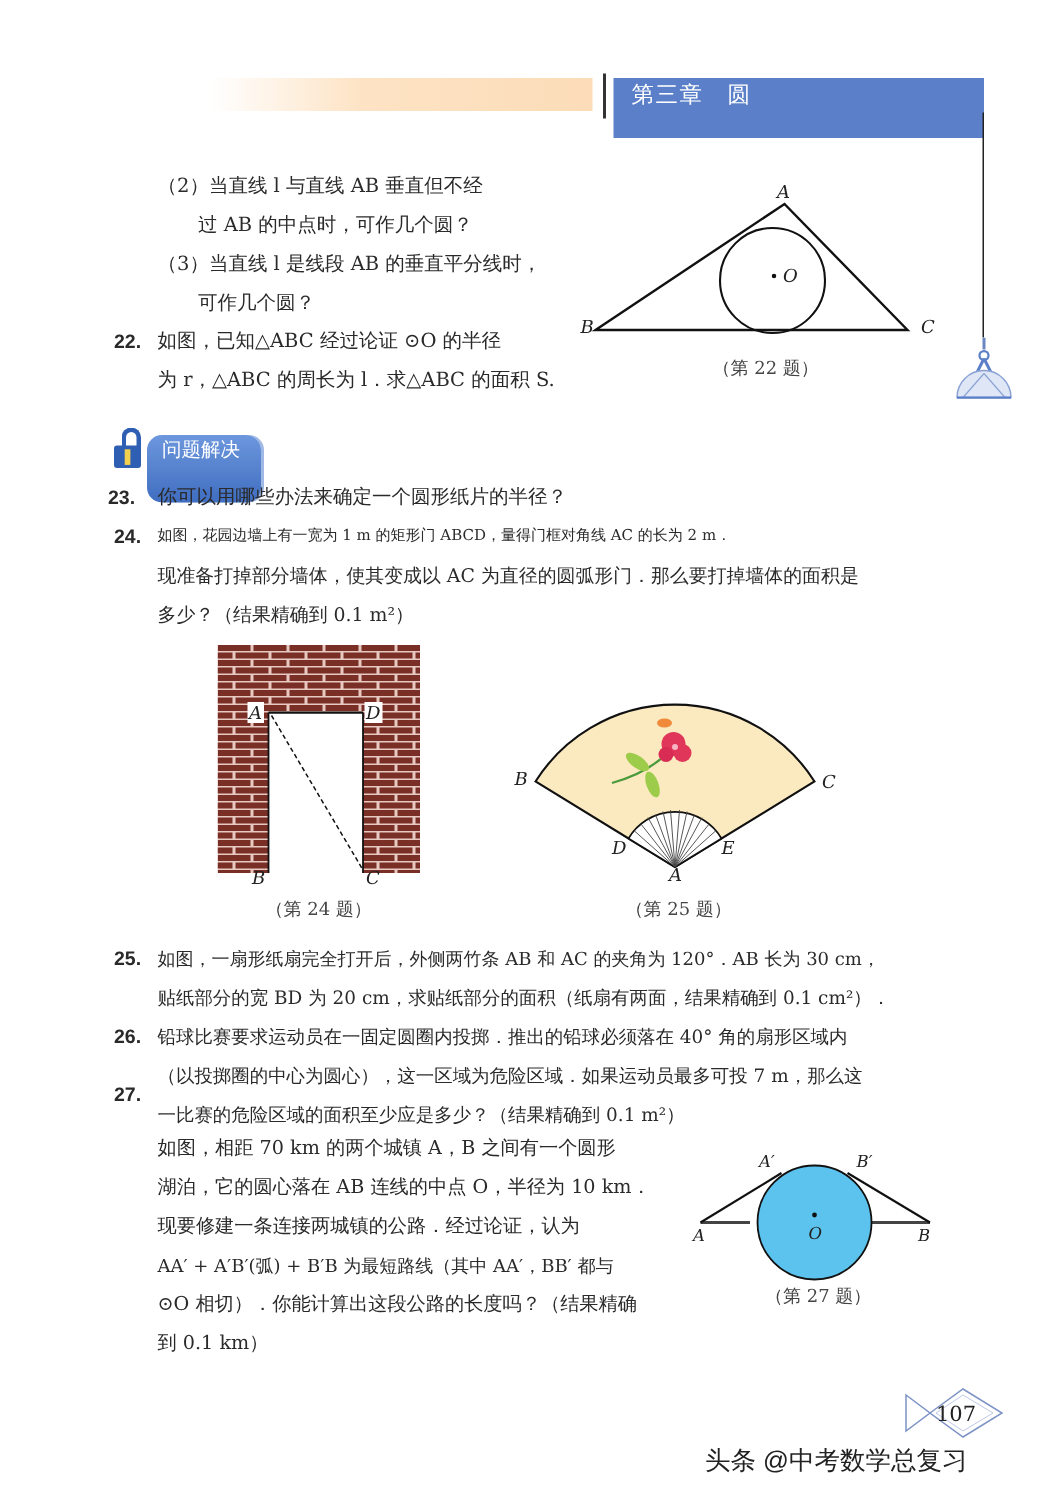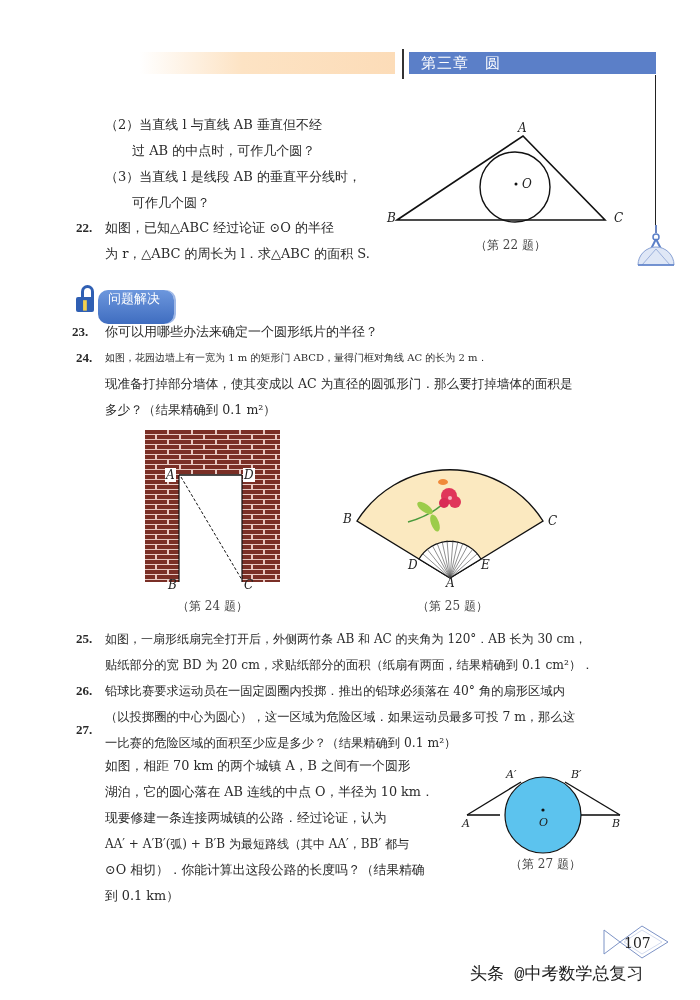--- a/index.html
+++ b/index.html
@@ -7,38 +7,38 @@
     width: 700px; height: 1000px; background: #ffffff; position: relative; overflow: hidden;
     font-family: "DejaVu Serif", serif; color: #222;
   }
   .abs { position: absolute; }
   .header-fade {
     left: 140px; top: 52px; width: 255px; height: 22px;
     background: linear-gradient(to right, rgba(255,255,255,0), #fde3c4 40%, #fcdcb8);
   }
   .header-divider { left: 402px; top: 49px; width: 2px; height: 30px; background: #333; }
   .chapter-bar {
-    left: 409px; top: 52px; width: 247px; height: 22px; background: #5b7fc8;
+    left: 409px; top: 52px; width: 247px; height: 40px; background: #5b7fc8;
     color: #fff; font-family: "DejaVu Sans", sans-serif; font-size: 15px; line-height: 22px;
     padding-left: 12px; box-sizing: border-box; letter-spacing: 1px;
   }
   .side-rule { left: 655px; top: 75px; width: 1px; height: 150px; background: #222; }
   .text { font-size: 13px; line-height: 26px; color: #2a2a2a; }
-  .num { font-weight: bold; font-family: Liberation Serif, serif; }
+  .num { font-weight: bold; font-family: Liberation Sans, sans-serif; }
   .caption { font-size: 12px; color: #444; }
   .section-badge {
-    left: 98px; top: 290px; height: 30px; padding: 0 14px 4px 10px;
+    left: 98px; top: 290px; height: 30px; padding: 0 14px 15px 10px;
     background: linear-gradient(#6d97dd, #3f6dc0); border-radius: 10px;
-    color: #fff; font-family: Liberation Mono, monospace; font-size: 13px; line-height: 20px;
+    color: #fff; font-family: Liberation Sans, sans-serif; font-size: 13px; line-height: 20px;
     box-shadow: 2px 0 0 #9fb8e6;
   }
   .lock-body { left: 76px; top: 297px; width: 18px; height: 15px; background: #2f5fb3; border-radius: 2px; }
   .lock-shackle { left: 81px; top: 285px; width: 13px; height: 16px; border: 3px solid #2f5fb3; border-bottom: none; border-radius: 8px 8px 0 0; box-sizing: border-box; }
   .lock-key { left: 76px; top: 297px; width: 18px; height: 15px; color: #f3d04e; font-size: 10px; text-align: center; line-height: 15px; font-weight: bold; }
-  .watermark { left: 470px; top: 962px; font-family: Liberation Mono, monospace; font-size: 17px; color: #222; text-shadow: 0 0 2px #fff, 0 0 3px #fff; }
+  .watermark { left: 470px; top: 962px; font-family: Liberation Sans, sans-serif; font-size: 17px; color: #222; text-shadow: 0 0 2px #fff, 0 0 3px #fff; }
   .pagenum { left: 624px; top: 935px; font-size: 14px; color: #222; }
 </style>
 </head>
 <body>
 
 <div class="abs header-fade"></div>
 <div class="abs header-divider"></div>
 <div class="abs chapter-bar">第三章　圆</div>
 <div class="abs side-rule"></div>
 

